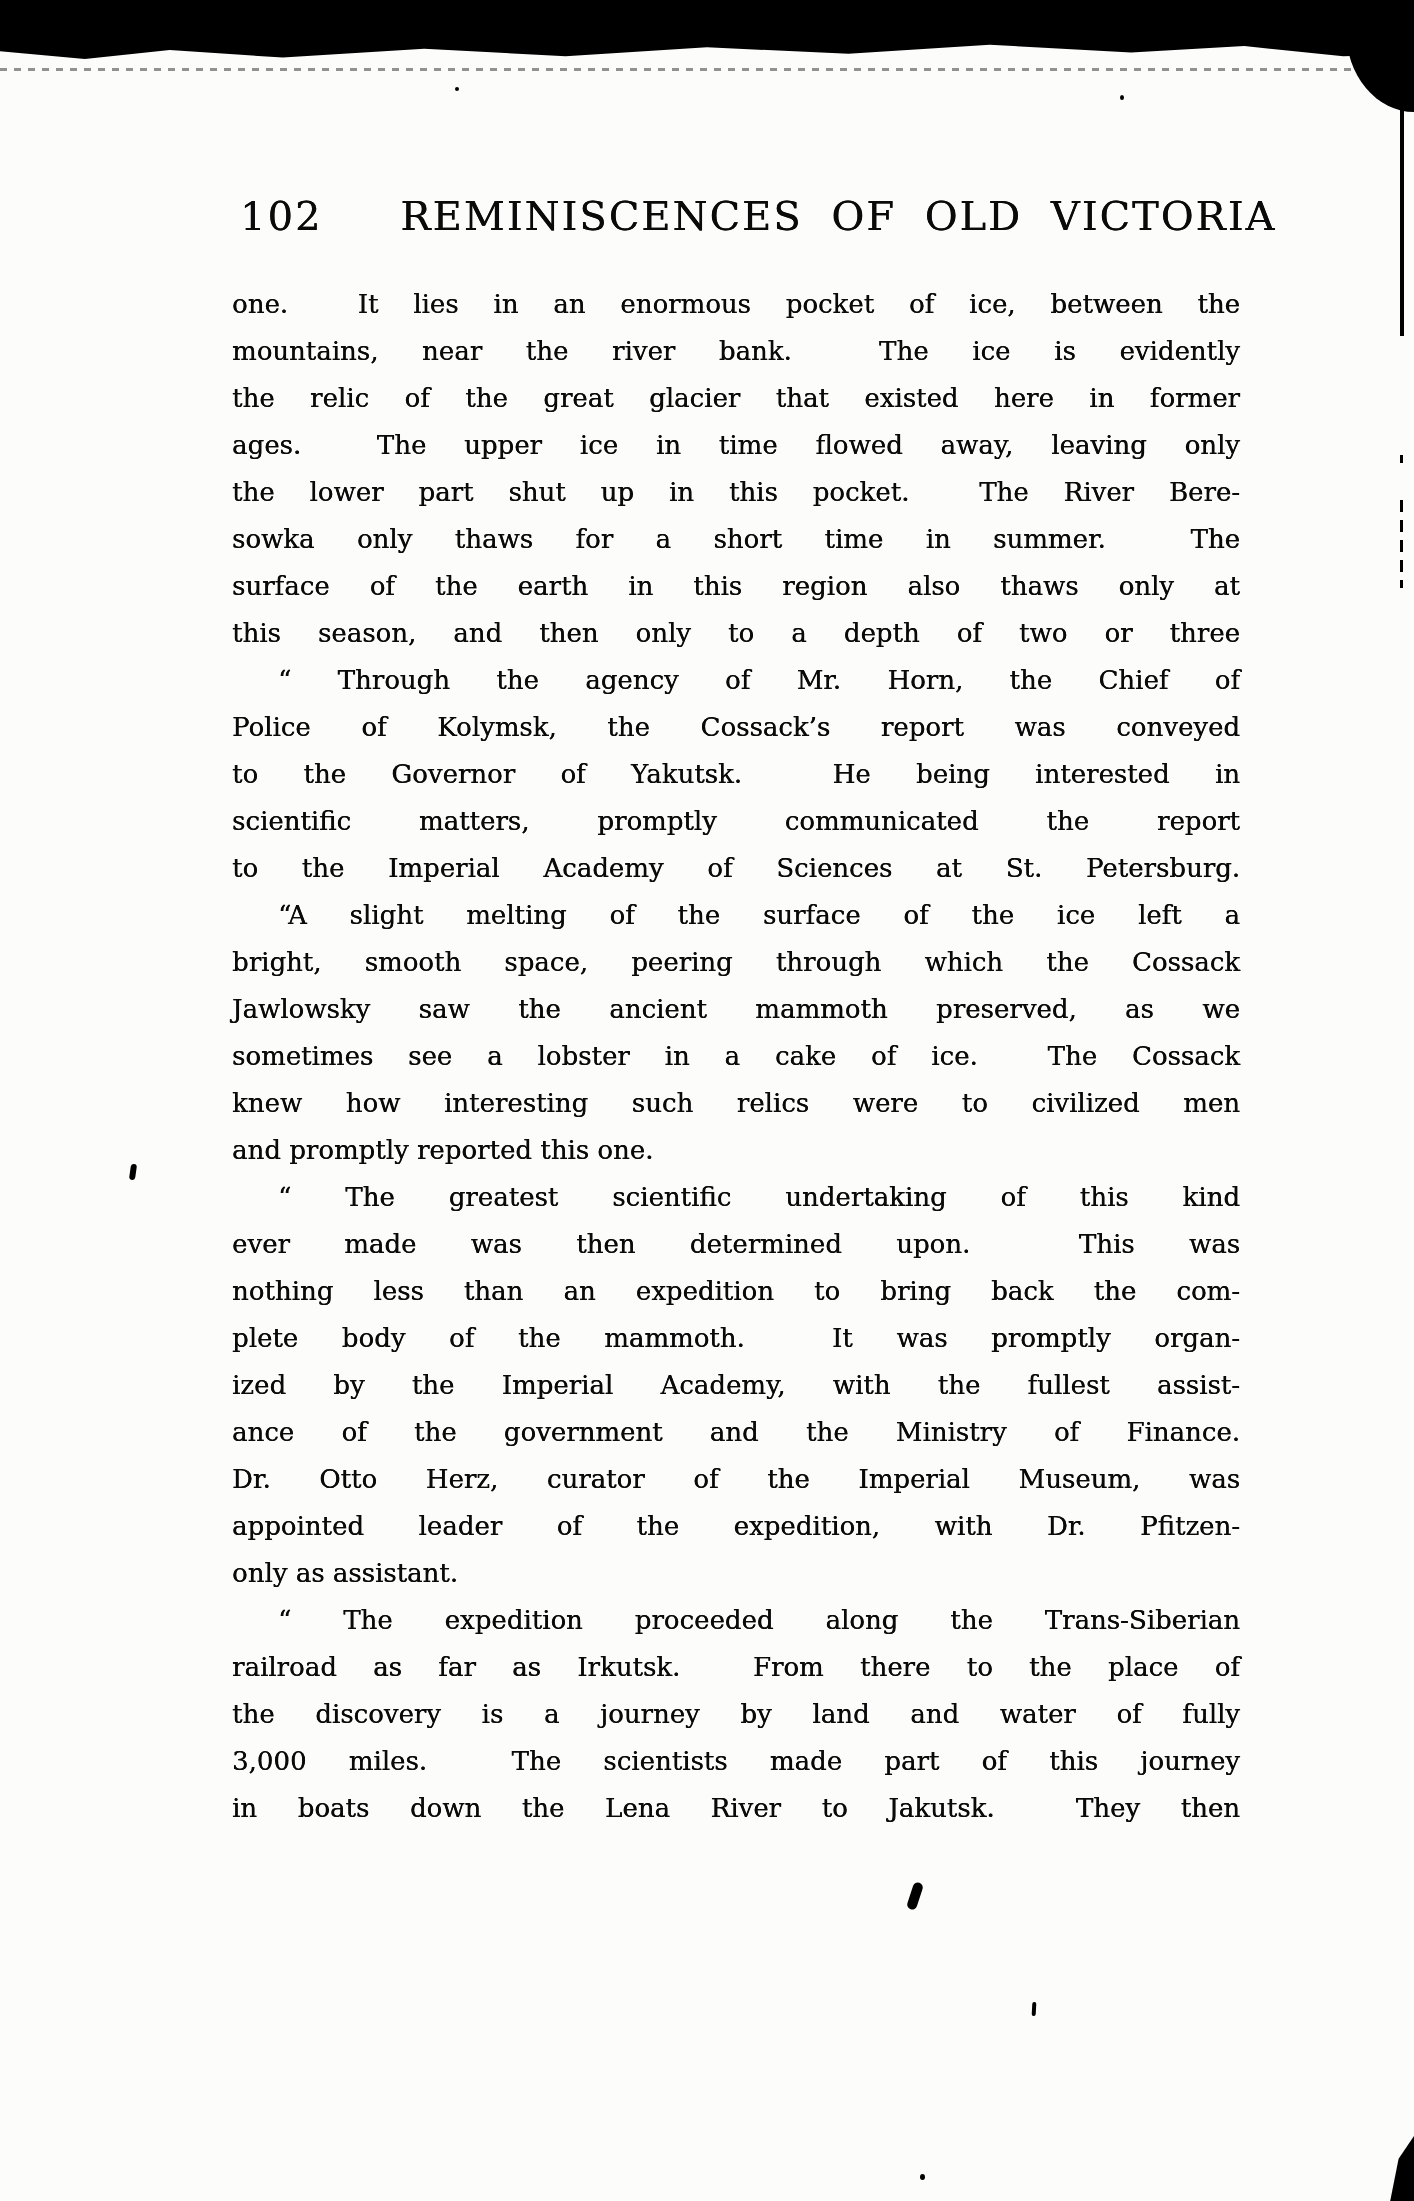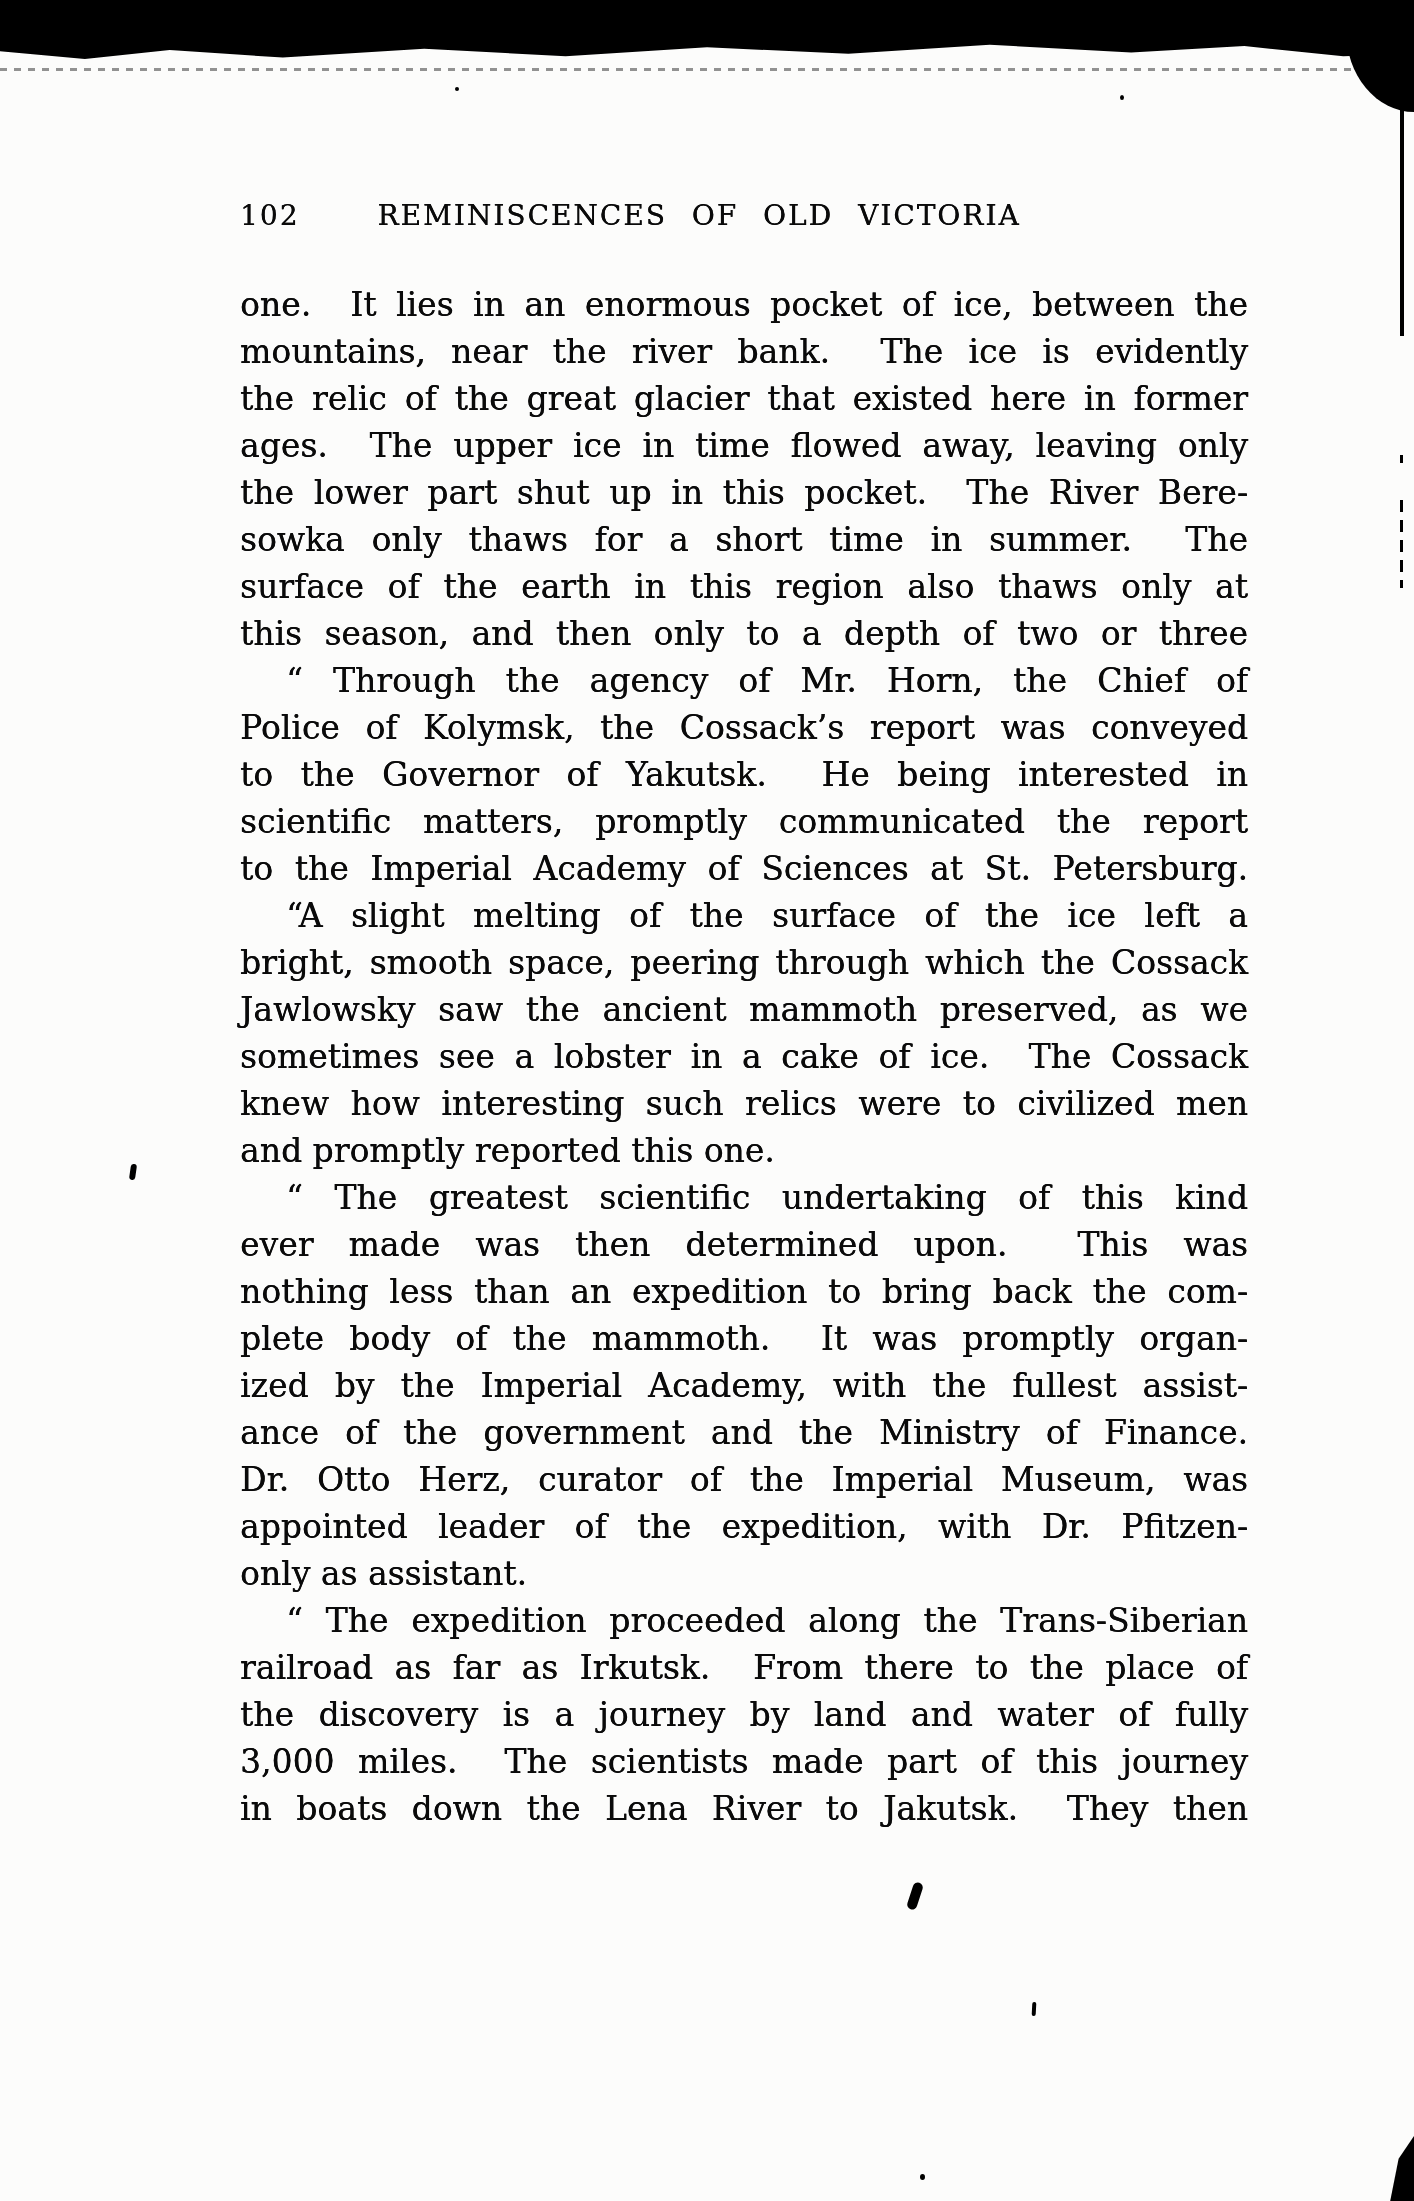--- a/index.html
+++ b/index.html
@@ -10,29 +10,29 @@
     overflow:hidden;
     font-family:"DejaVu Serif","Liberation Serif",serif;
     color:var(--ink,#0a0a0a);
     text-shadow:0.3px 0 0 currentColor; 
   }
 
   
   .running-header{
     position:absolute;left:240px;top:194px;
     display:flex;gap:30px;align-items:baseline;
-    font-size:28px;line-height:44px;white-space:nowrap;
+    font-size:40px;line-height:44px;white-space:nowrap;
   }
   .running-header .num{letter-spacing:2px;}
   .running-header .title{letter-spacing:2px;word-spacing:14px;margin-left:48px;}
 
   
   .body-block{
-    position:absolute;left:240px;top:281px;width:1008px;
-    font-size:33px;line-height:47px;
+    position:absolute;left:232px;top:281px;width:1008px;
+    font-size:26px;line-height:47px;
   }
   .para .lines{text-align:justify;text-align-last:justify;}
   .para.indent .lines{text-indent:46px;}
   .para .tail{text-align:left;}
   .para .tail:empty{display:none;}
 
   
   .art{position:absolute;background:#000;}
   .band-top{
     left:0;top:0;width:1414px;height:64px;

